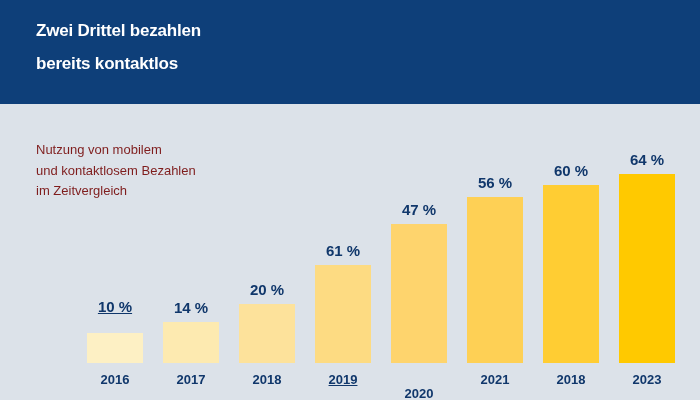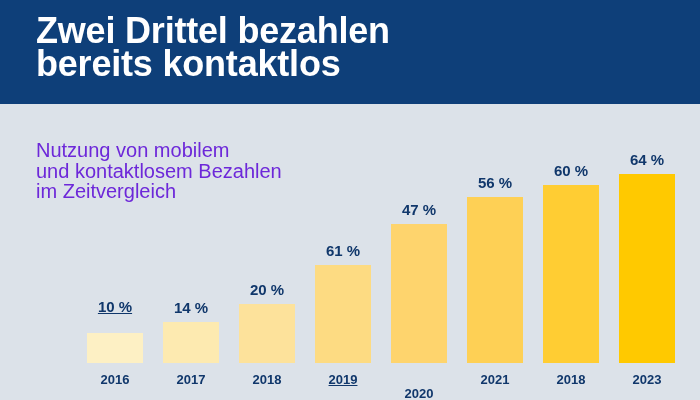--- a/index.html
+++ b/index.html
@@ -23,35 +23,35 @@
     width: 700px;
     height: 104px;
     background: #0e3f79;
   }
   #header-title {
     position: absolute;
     left: 36px;
     top: 14px;
     width: 600px;
     color: #ffffff;
-    font-size: 36px;
+    font-size: 17px;
     font-weight: bold;
     line-height: 33px;
     letter-spacing: -0.2px;
     white-space: pre-line;
   }
 
   
   #chart-subtitle {
     position: absolute;
     left: 36px;
     top: 140px;
     width: 340px;
-    color: #6d28d9;
-    font-size: 20px;
+    color: #7f1d1d;
+    font-size: 13px;
     font-weight: normal;
     line-height: 20.5px;
     white-space: pre-line;
   }
 
   
   #plot-area {
     position: absolute;
     left: 0;
     top: 0;

